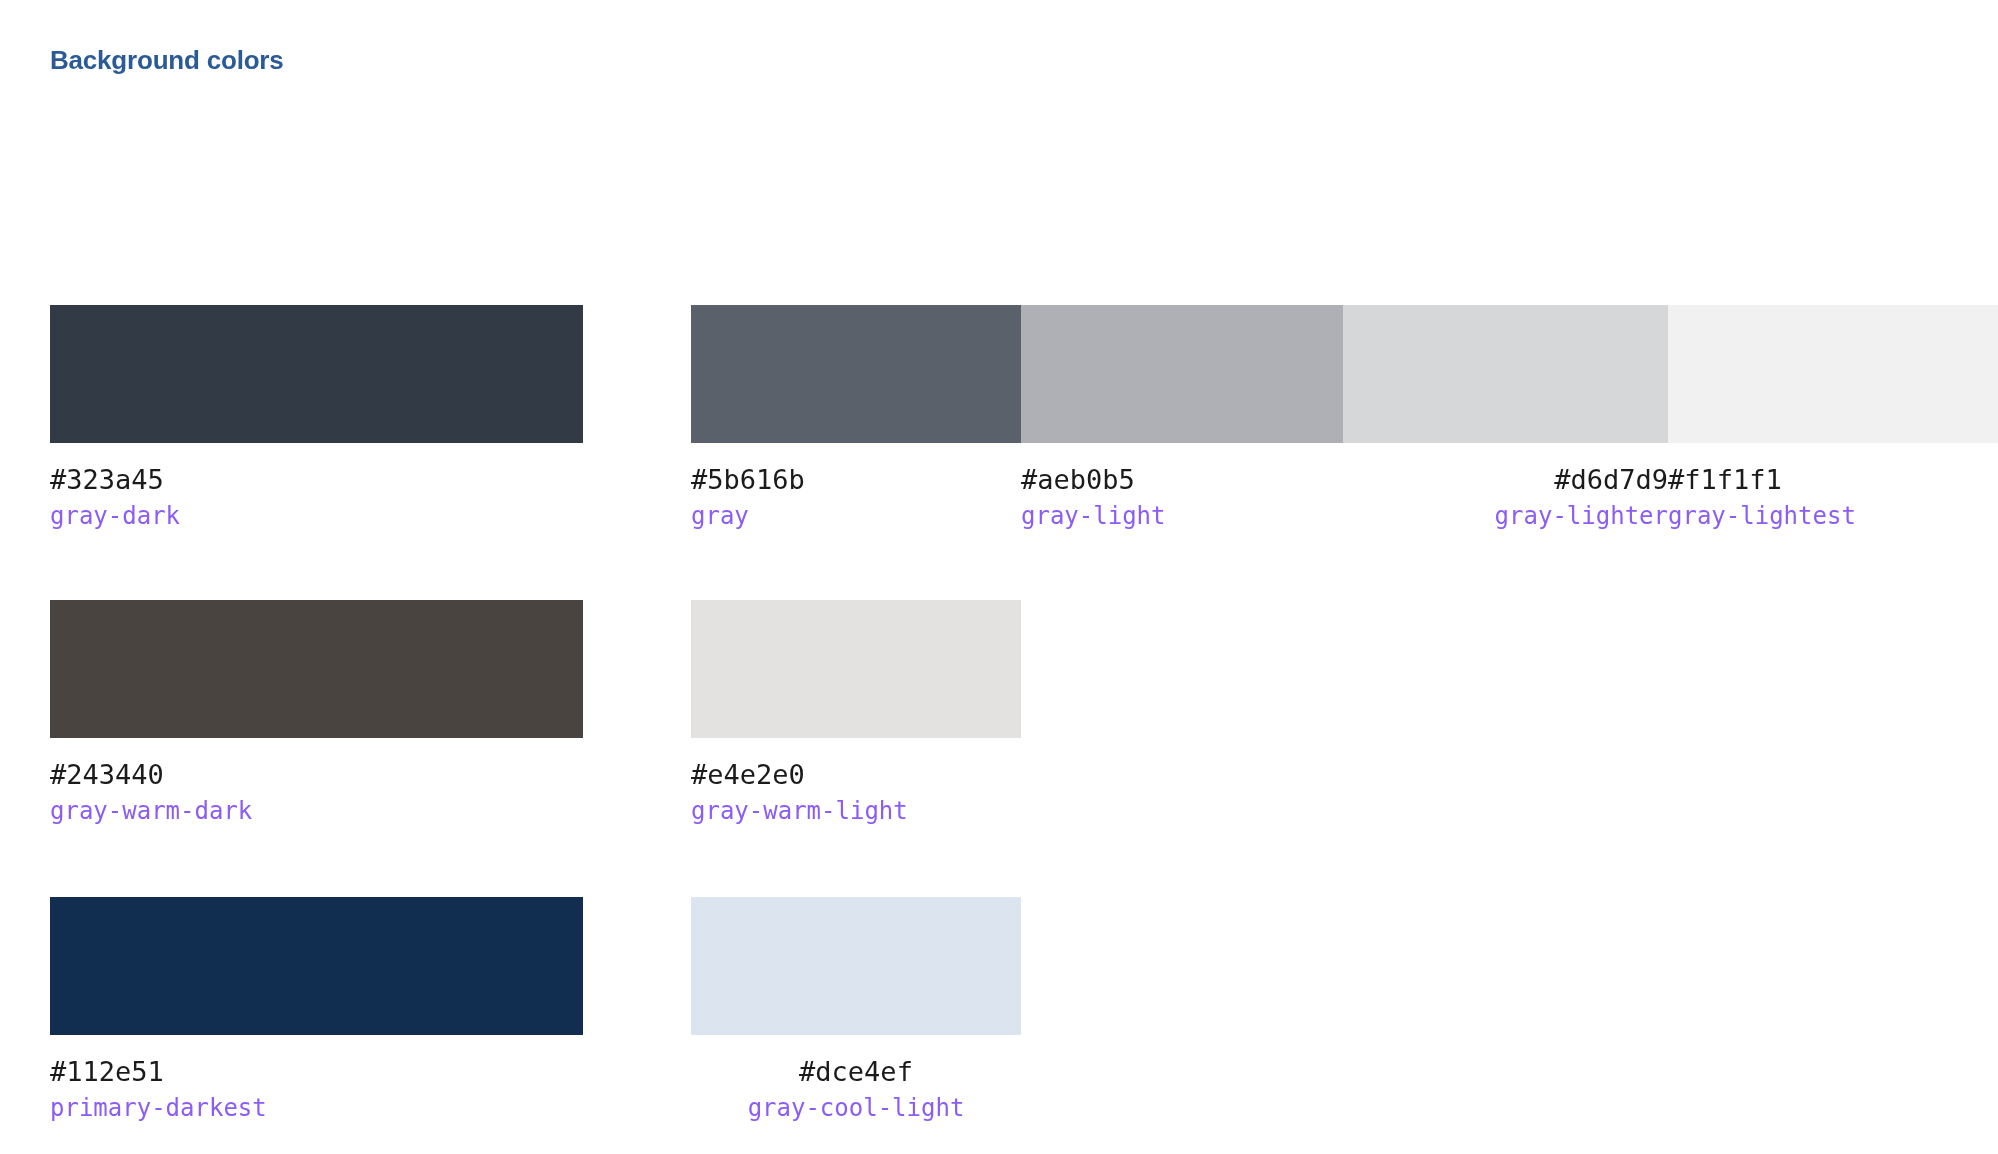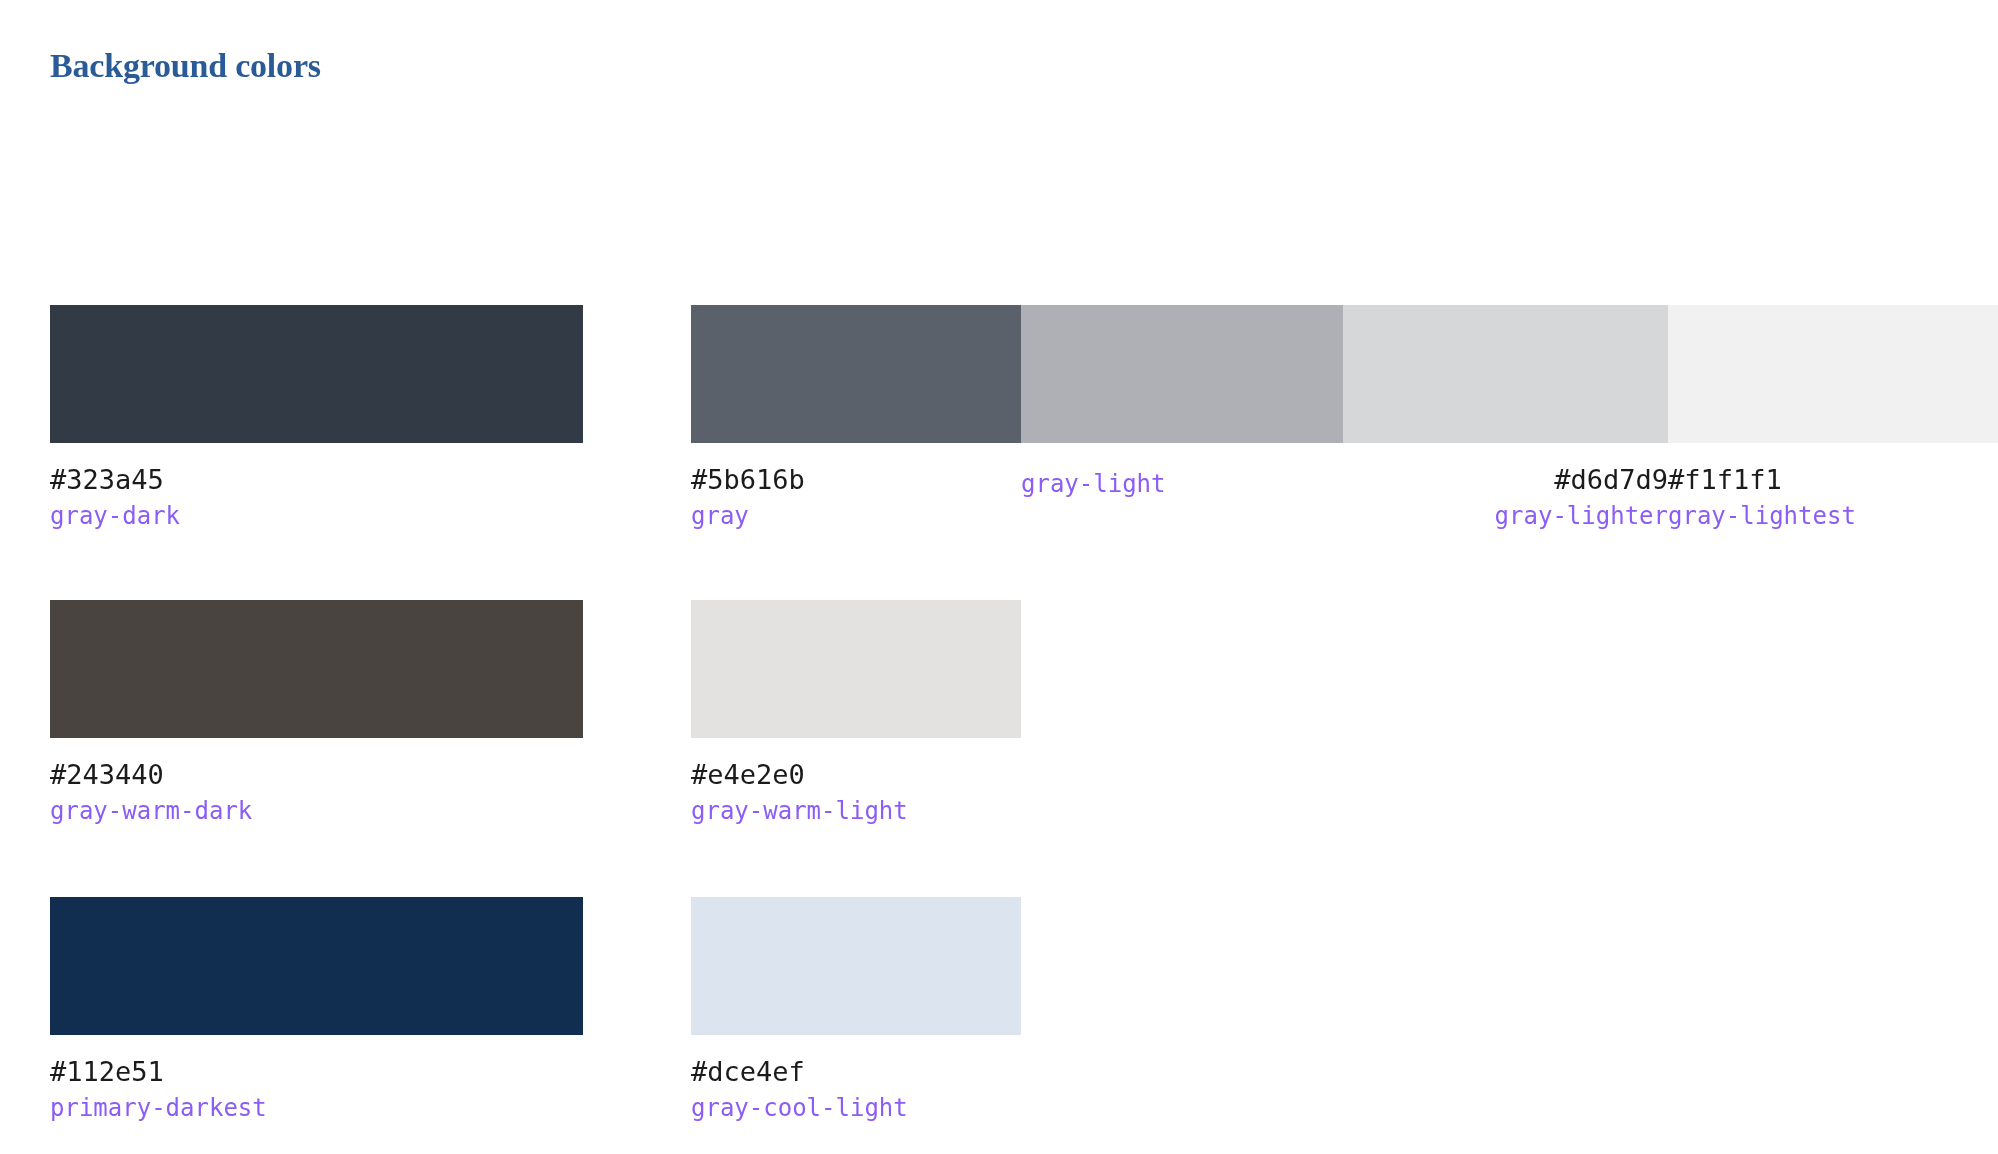--- a/index.html
+++ b/index.html
@@ -22,23 +22,23 @@
     width: 1998px;
     height: 1154px;
     background: #ffffff;
   }
 
   
   .section-heading {
     position: absolute;
     left: 50px;
     top: 18px;
-    font-family: Liberation Serif, serif;
+    font-family: Liberation Sans, sans-serif;
     font-weight: bold;
-    font-size: 34px;
+    font-size: 26px;
     line-height: 40px;
     letter-spacing: -0.2px;
     color: #2a5b96;
     white-space: nowrap;
   }
 
   
   .section-intro {
     position: absolute;
     left: 50px;
@@ -150,20 +150,21 @@
             <div class="chip" title="#aeb0b5 gray-light" style="width: 322px; background: rgb(174, 176, 181);"></div>
             <div class="chip" title="#d6d7d9 gray-lighter" style="width: 325px; background: rgb(214, 215, 217);"></div>
             <div class="chip" title="#f1f1f1 gray-lightest" style="width: 353px; background: rgb(241, 241, 241);"></div>
           </div>
           <div class="label-strip">
             <div class="label-cell" style="width: 330px;">
               <span class="hex-label">#5b616b</span>
               <span class="token-label">gray</span>
             </div>
             <div class="label-cell" style="width: 322px;">
+              <span class="hex-label">#aeb0b5</span>
               <span class="token-label">gray-light</span>
             </div>
             <div class="label-cell" style="width: 325px; text-align: right;">
               <span class="hex-label">#d6d7d9</span>
               <span class="token-label">gray-lighter</span>
             </div>
             <div class="label-cell" style="width: 353px;">
               <span class="hex-label">#f1f1f1</span>
               <span class="token-label">gray-lightest</span>
             </div>
@@ -204,21 +205,21 @@
               <span class="hex-label">#112e51</span>
               <span class="token-label">primary-darkest</span>
             </div>
           </div>
         </div>
         <div class="swatch-group group-right">
           <div class="chip-strip">
             <div class="chip" title="#dce4ef gray-cool-light" style="width: 330px; background: rgb(220, 228, 239);"></div>
           </div>
           <div class="label-strip">
-            <div class="label-cell" style="width: 330px;">
+            <div class="label-cell" style="width: 330px; text-align: center;">
               <span class="hex-label">#dce4ef</span>
               <span class="token-label">gray-cool-light</span>
             </div>
           </div>
         </div>
       </div>
     </div>
 
 </div>
 

